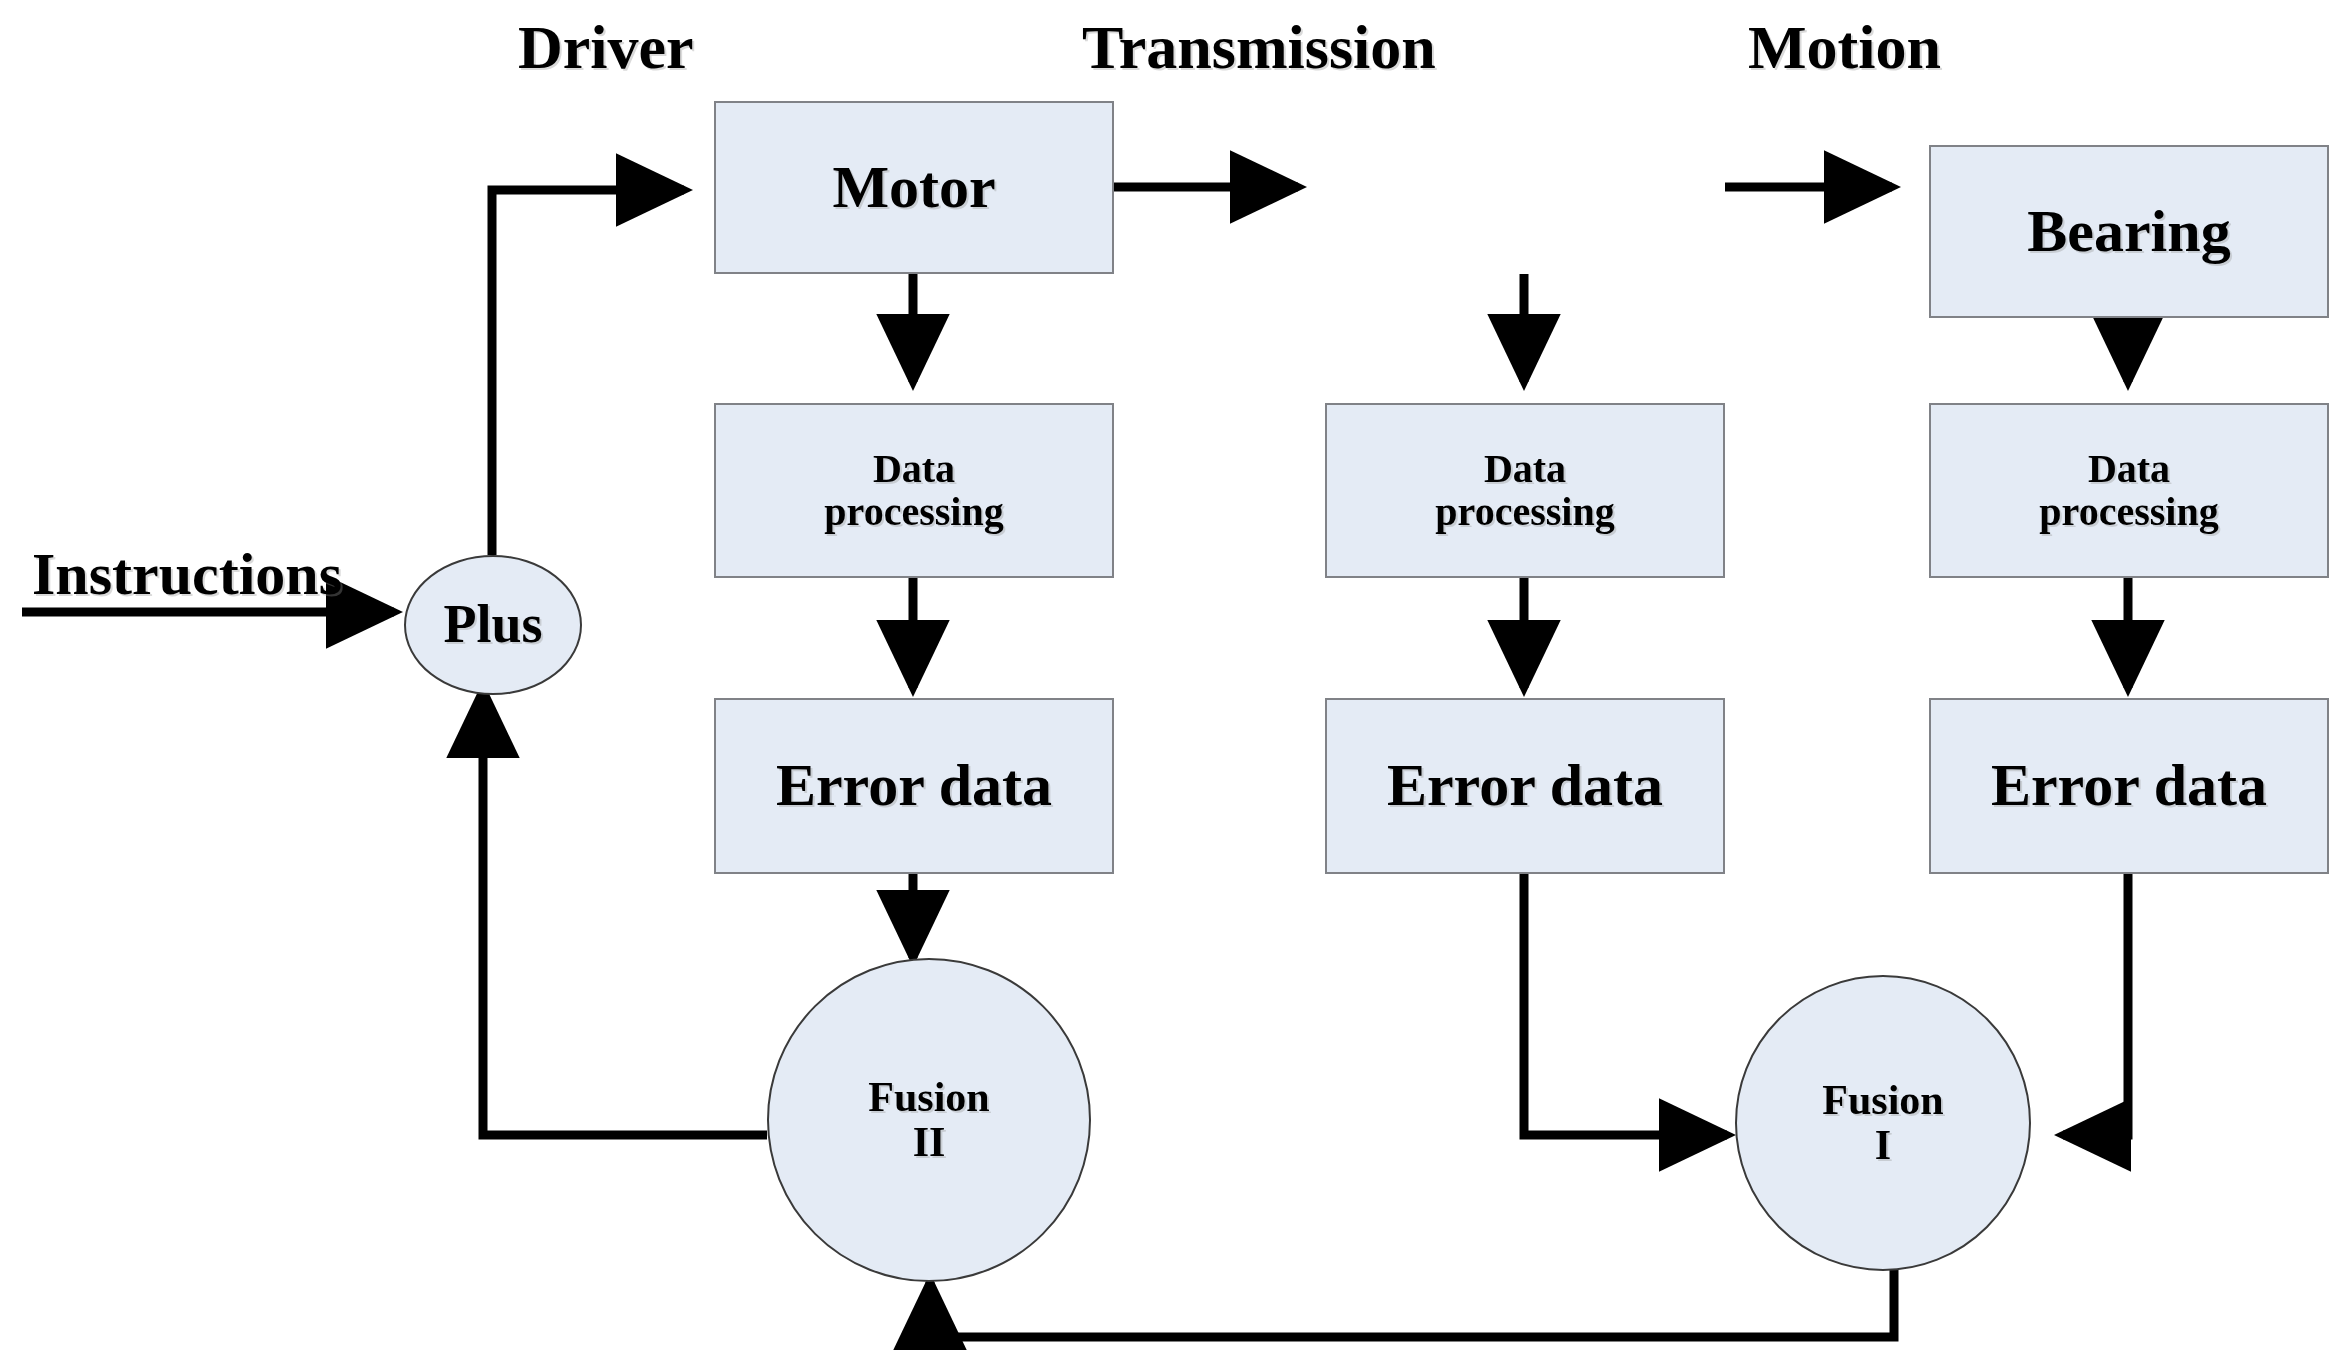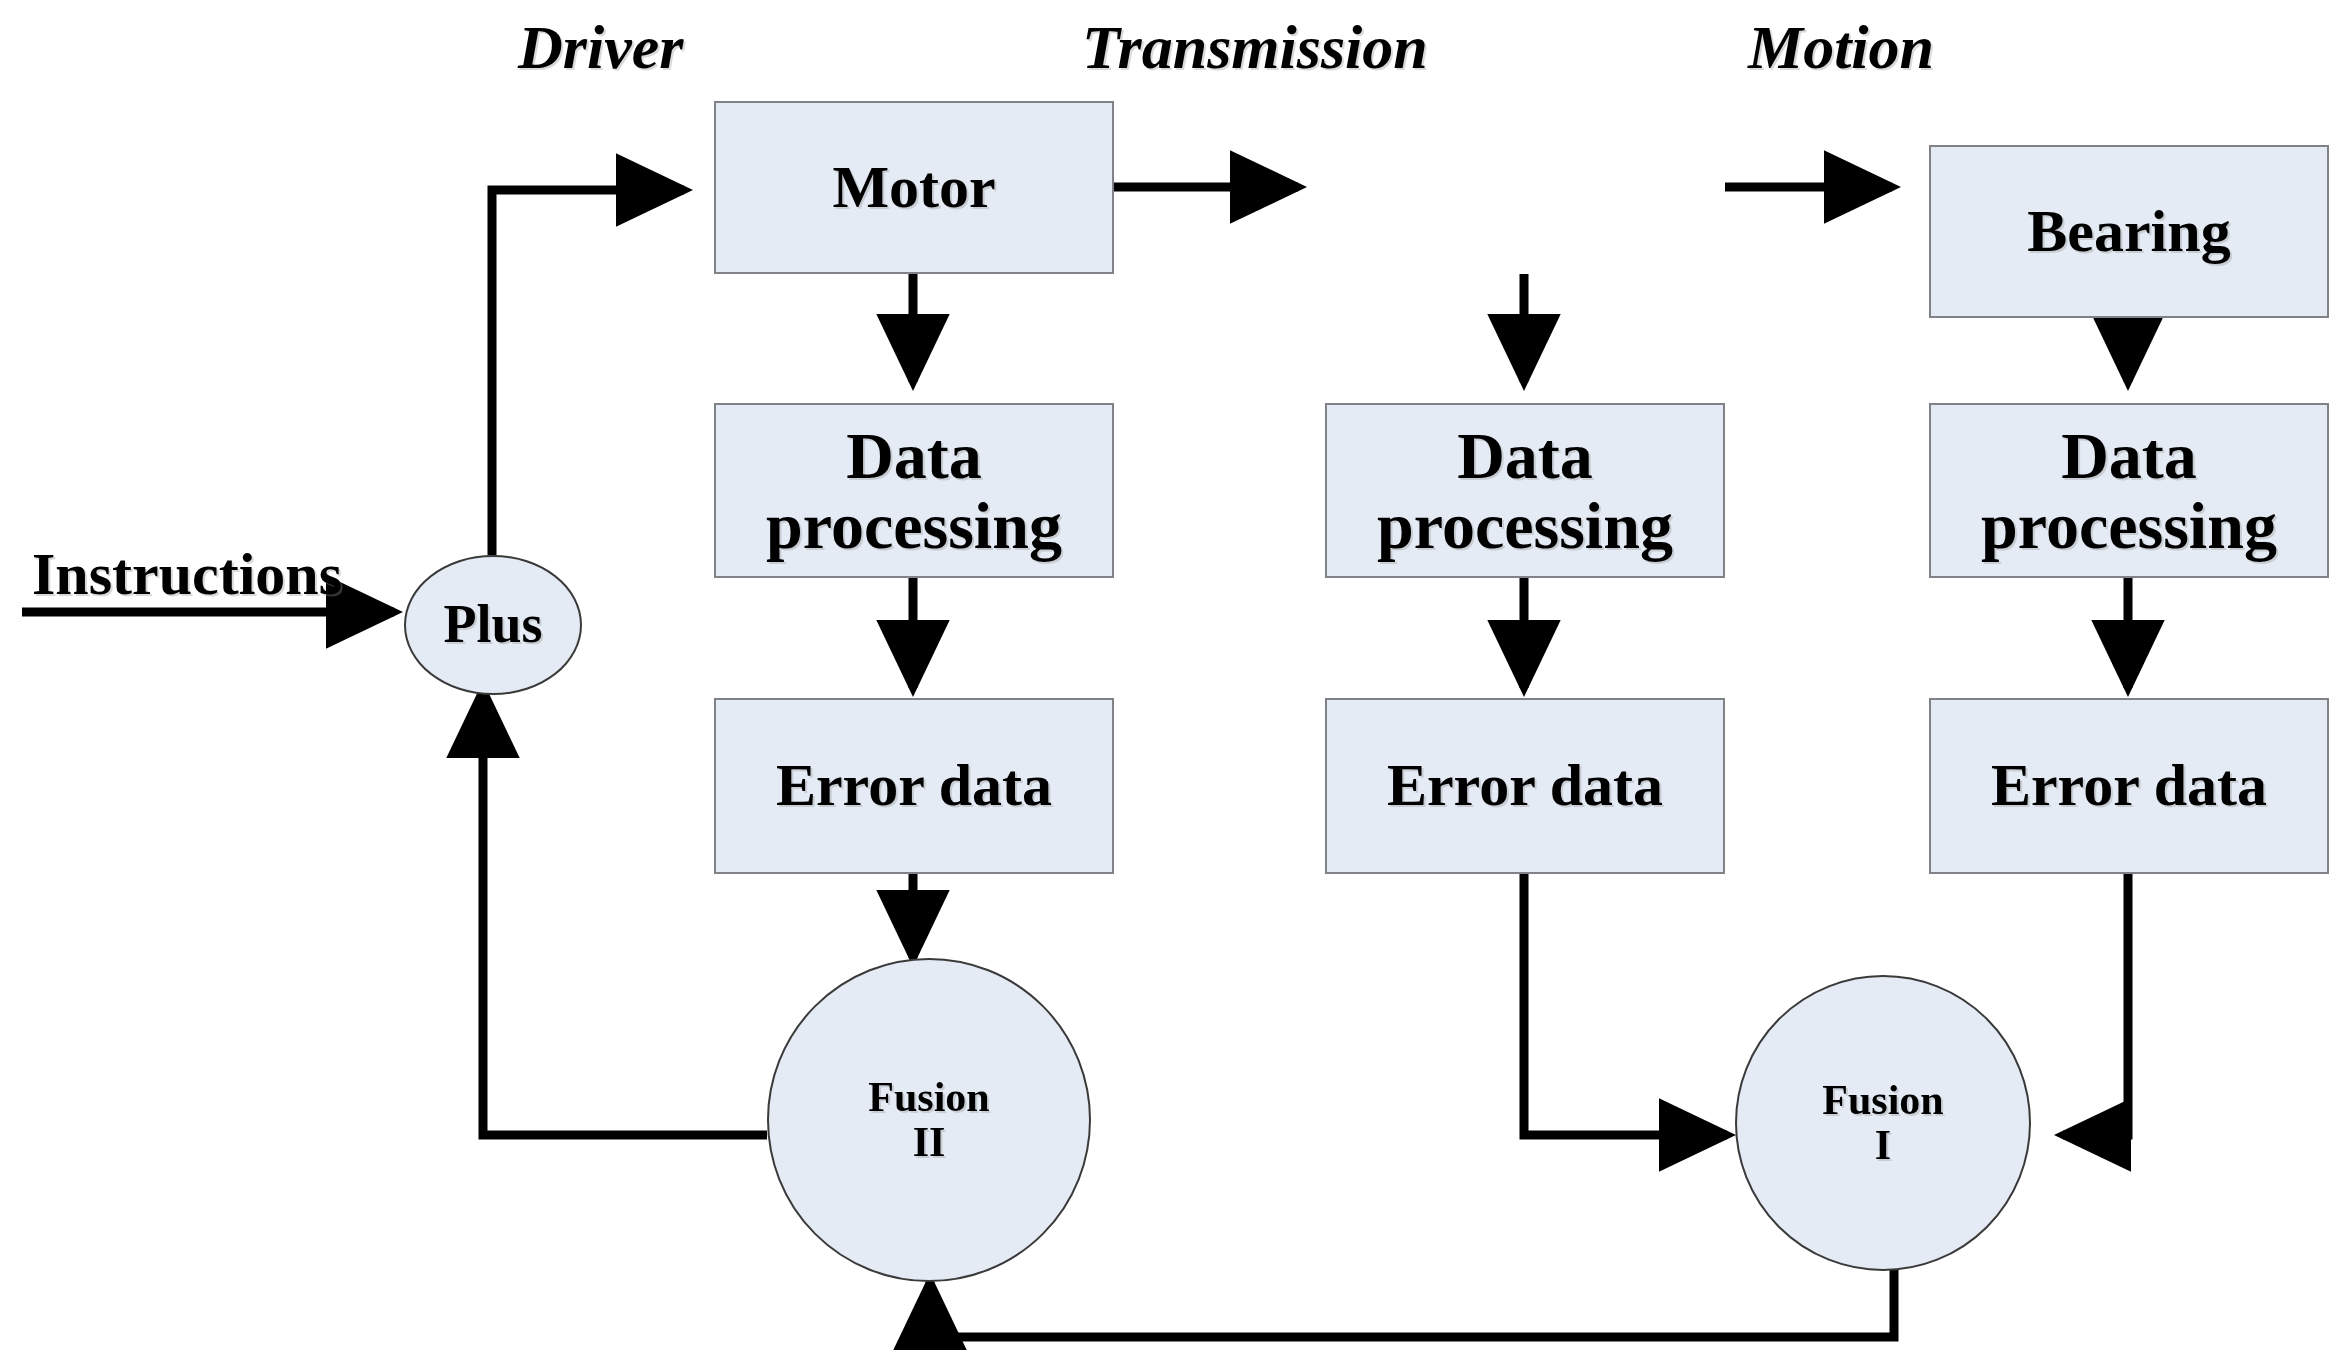--- a/index.html
+++ b/index.html
@@ -49,33 +49,32 @@
     padding: 0 6px;
     text-shadow: 2px 2px 0 rgba(150,150,150,0.35);
   }
   .grouplabel {
     position: absolute;
     color: #000000;
     font-weight: bold;
     white-space: nowrap;
     z-index: 4;
     text-shadow: 2px 2px 0 rgba(150,150,150,0.35);
-    font-style: italic;
   }
   .freetext {
     position: absolute;
     color: #000000;
     font-weight: bold;
     white-space: nowrap;
     z-index: 4;
     text-shadow: 2px 2px 0 rgba(150,150,150,0.35);
   }
   
   .fs-box      { font-size: 60px; }
-  .fs-boxsmall { font-size: 66px; }
+  .fs-boxsmall { font-size: 40px; }
   .fs-group    { font-size: 62px; }
   .fs-instr    { font-size: 60px; }
   .fs-plus     { font-size: 54px; }
   .fs-fusion   { font-size: 42px; }
 </style>
 </head>
 <body>
 
 <div id="stage">
 

